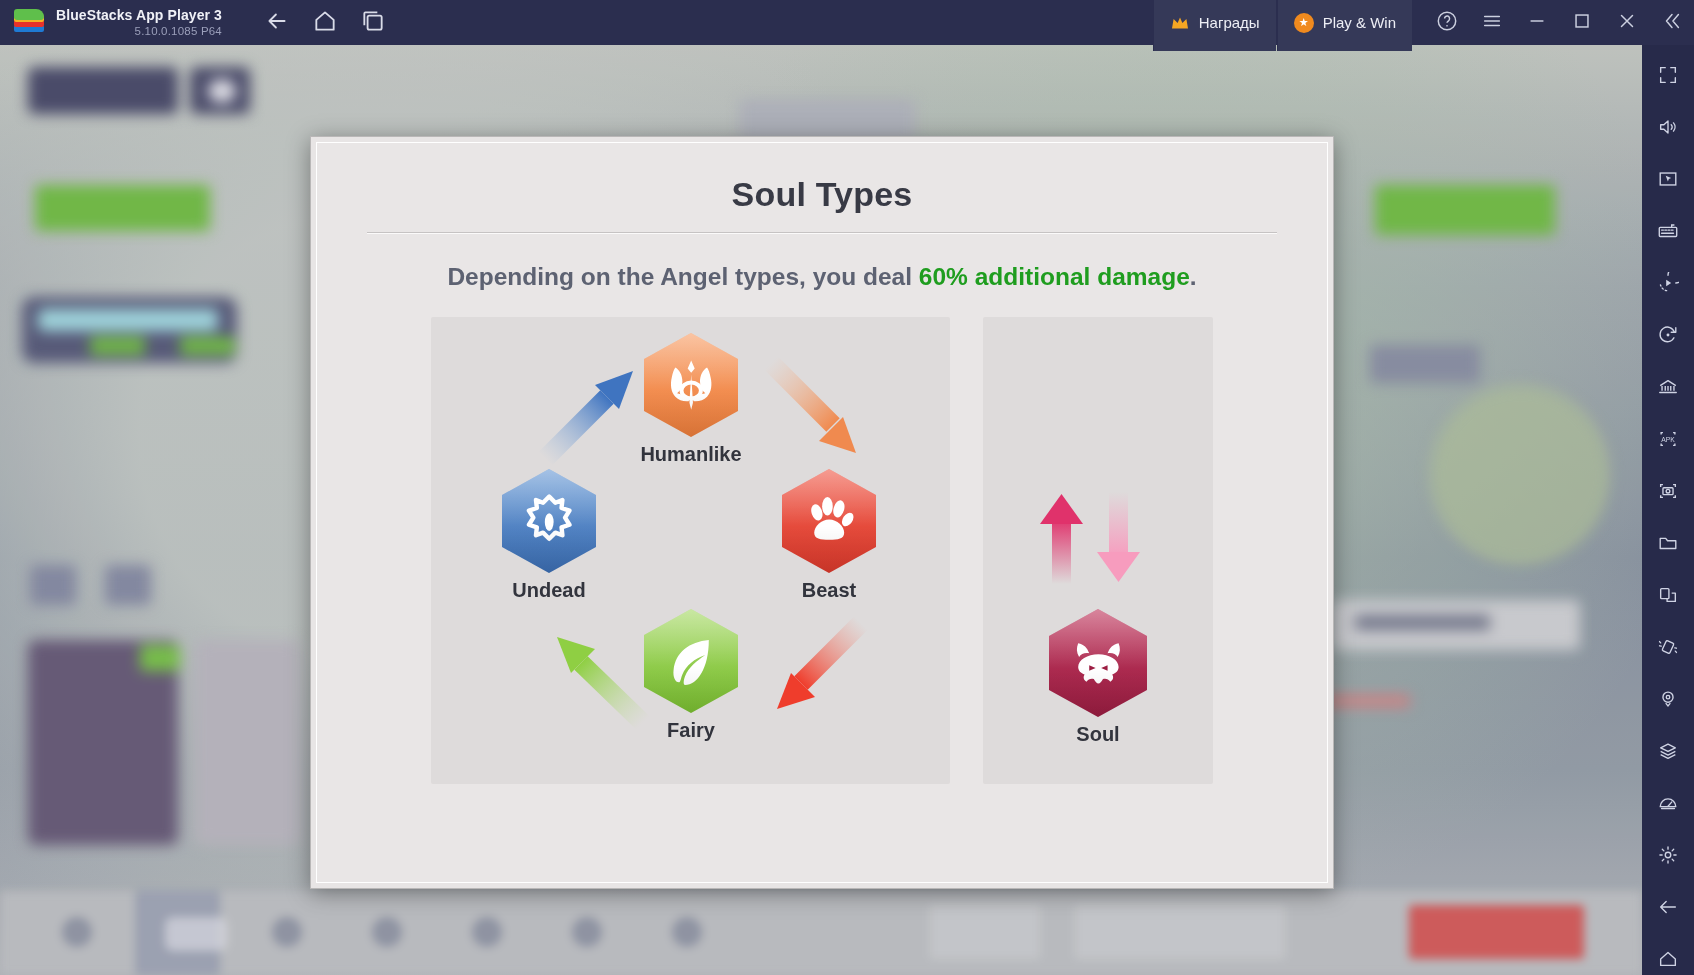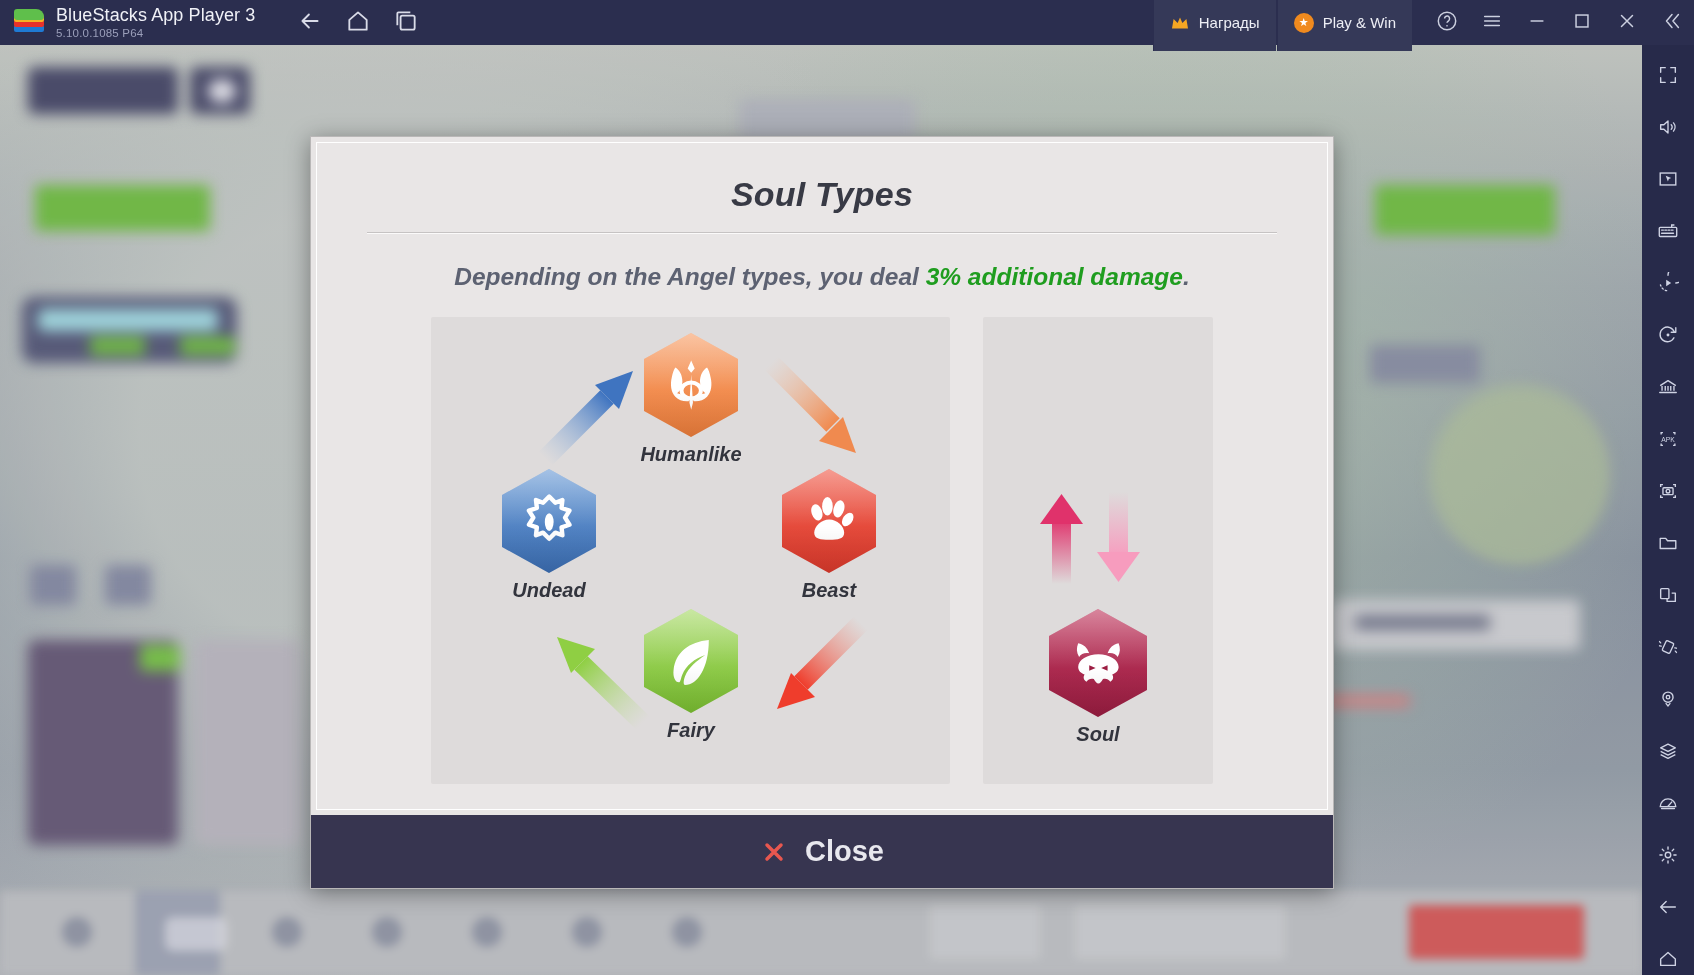--- a/index.html
+++ b/index.html
@@ -16,22 +16,22 @@
     background: #2b2e4f; display: flex; align-items: center;
     color: #e9eaf2; z-index: 40;
   }
   .bs-logo { width: 30px; height: 30px; margin-left: 14px; margin-right: 12px; position: relative; }
   .bs-logo i { position: absolute; left: 0; width: 30px; height: 7px; border-radius: 2px; display:block; }
   .bs-logo i:nth-child(1){ top: 17px; background:#1f7ad4; }
   .bs-logo i:nth-child(2){ top: 12px; background:#e8312a; }
   .bs-logo i:nth-child(3){ top: 7px;  background:#f5b324; }
   .bs-logo i:nth-child(4){ top: 1px;  background:#5fbf4b; border-radius: 4px 10px 4px 4px; height: 11px;}
   .title-text { line-height: 1.05; }
-  .title-main { font-size: 18px; font-weight: normal; color: #f0f1f7; letter-spacing: .1px; text-align: center; }
-  .title-sub { font-size: 11.5px; color: #9b9fba; margin-top: 2px; letter-spacing: .2px; }
+  .title-main { font-size: 14px; font-weight: bold; color: #f0f1f7; letter-spacing: .1px; text-align: center; }
+  .title-sub { font-size: 11.5px; color: #9b9fba; margin-top: 2px; letter-spacing: .2px; text-align: right; }
 
   .nav-icons { display: flex; align-items: center; margin-left: 34px; gap: 6px; }
   .nav-btn {
     width: 42px; height: 42px; display: flex; align-items: center; justify-content: center;
     border-radius: 3px; cursor: pointer;
   }
   .nav-btn svg { stroke: #d9dbe8; fill: none; stroke-width: 1.7; }
 
   .tb-right { margin-left: auto; display: flex; align-items: center; height: 45px; }
   .promo {
@@ -96,21 +96,21 @@
   .modal {
     position: absolute; left: 310px; top: 136px; width: 1024px; height: 753px;
     background: #e8e5e5; border: 1px solid #b9b7b7;
     box-shadow: 0 4px 22px rgba(0,0,0,.38);
     z-index: 25; display: flex; flex-direction: column;
   }
   .modal-inner {
     margin: 5px; border: 1px solid #ffffff; flex: 1; display:flex; flex-direction:column;
     background: #e9e6e6; position: relative;
   }
-  .modal-body { flex: 1; padding: 16px 24px 0 24px; font-style: italic; }
+  .modal-body { flex: 1; padding: 16px 24px 0 24px; }
   .modal-title {
     text-align: center; font-size: 34px; color: #383a45; font-weight: 600;
     padding: 16px 0 18px 0; letter-spacing: .2px;
   }
   .divider { height:1px; background:#c6c3c3; margin: 0 26px 0 26px; box-shadow: 0 1px 0 #fbfafa;}
   .subtitle {
     text-align:center; font-size: 24.5px; color: #5d6272; font-weight: 600;
     padding: 30px 0 26px 0;
   }
   .subtitle .hl { color: #1f9d1f; }
@@ -416,21 +416,21 @@
     </div>
 
   </div>
 
   <div class="modal">
     <div class="modal-inner">
       <div class="modal-body">
         <div class="modal-title">Soul Types</div>
         <div class="divider"></div>
         <div class="subtitle">
-          <span>Depending on the Angel types, you deal </span><span class="hl">3% additional damage</span><span>.</span>
+          <span>Depending on the Angel types, you deal </span><span class="hl">60% additional damage</span><span>.</span>
         </div>
 
         <div class="panels">
 
           <div class="panel cycle">
 
             <div class="arr" style="left:330px;top:28px;">
               <svg width="120" height="135" viewBox="0 0 120 135">
                 <defs>
                     <linearGradient id="gH" x1="0" y1="0" x2="1" y2="1">
@@ -571,23 +571,15 @@
                 </span>
               </div>
               <div class="lbl">Soul</div>
             </div>
           </div>
 
         </div>
       </div>
     </div>
 
-    <div class="modal-footer">
-      <span class="close-x">
-        <svg width="28" height="28" viewBox="0 0 24 24">
-            <path d="M6 6l12 12M18 6L6 18" stroke-linecap="round"></path>
-          </svg>
-      </span>
-      <span class="close-label">Close</span>
-    </div>
   </div>
 
 </div>
 
 </body></html>

